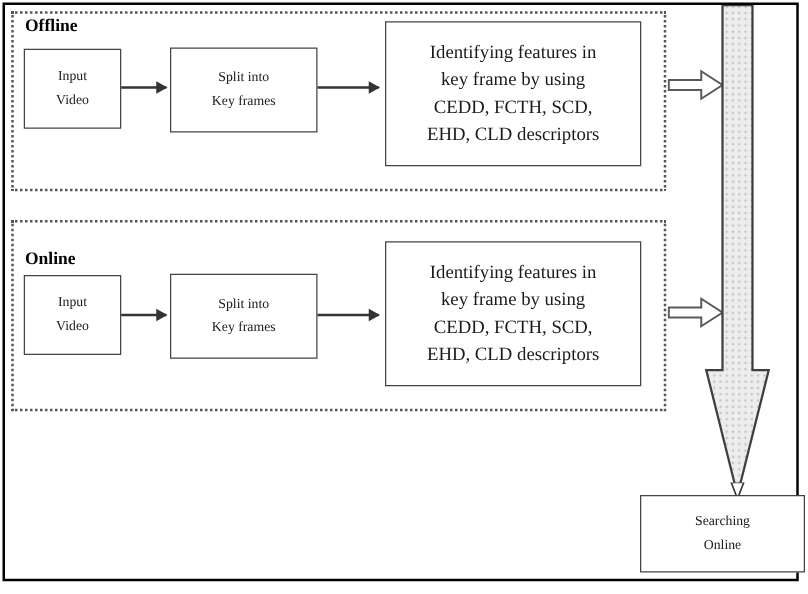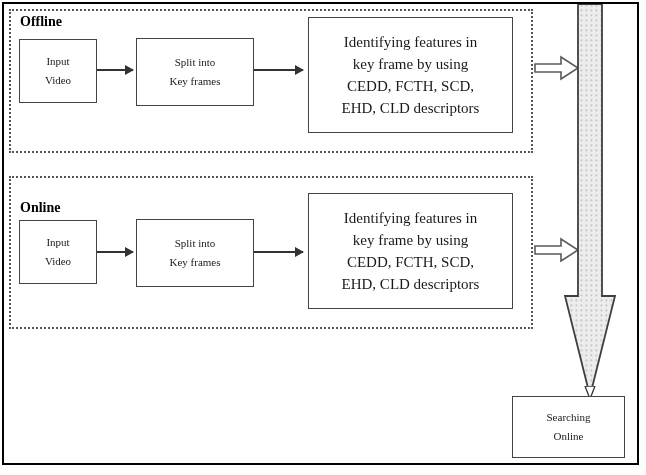--- a/index.html
+++ b/index.html
@@ -166,20 +166,20 @@
         <circle cx="1.4" cy="1.4" r="1.05" fill="#c6c6c6"></circle>
       </pattern>
     </defs>
     <polygon points="18,0 42,0 42,292 55,292 30,392 5,292 18,292" fill="url(#dotgrid)" stroke="#3f3f3f" stroke-width="1.8"></polygon>
   </svg>
 
   <svg class="tip-arrow" style="left:583px; top:386px;" width="14" height="14" viewBox="0 0 14 14">
     <polygon points="2,0 12,0 7,13" fill="#ffffff" stroke="#333333" stroke-width="1.3"></polygon>
   </svg>
 
-  <div class="pbox" style="left:512px; top:396px; width:113px; height:62px;">
+  <div class="pbox" style="left:512px; top:396px; width:132px; height:62px;">
     <span class="txt">
         <div>Searching</div>
         <div>Online</div>
       </span>
   </div>
 
 </div>
 
 </body></html>

